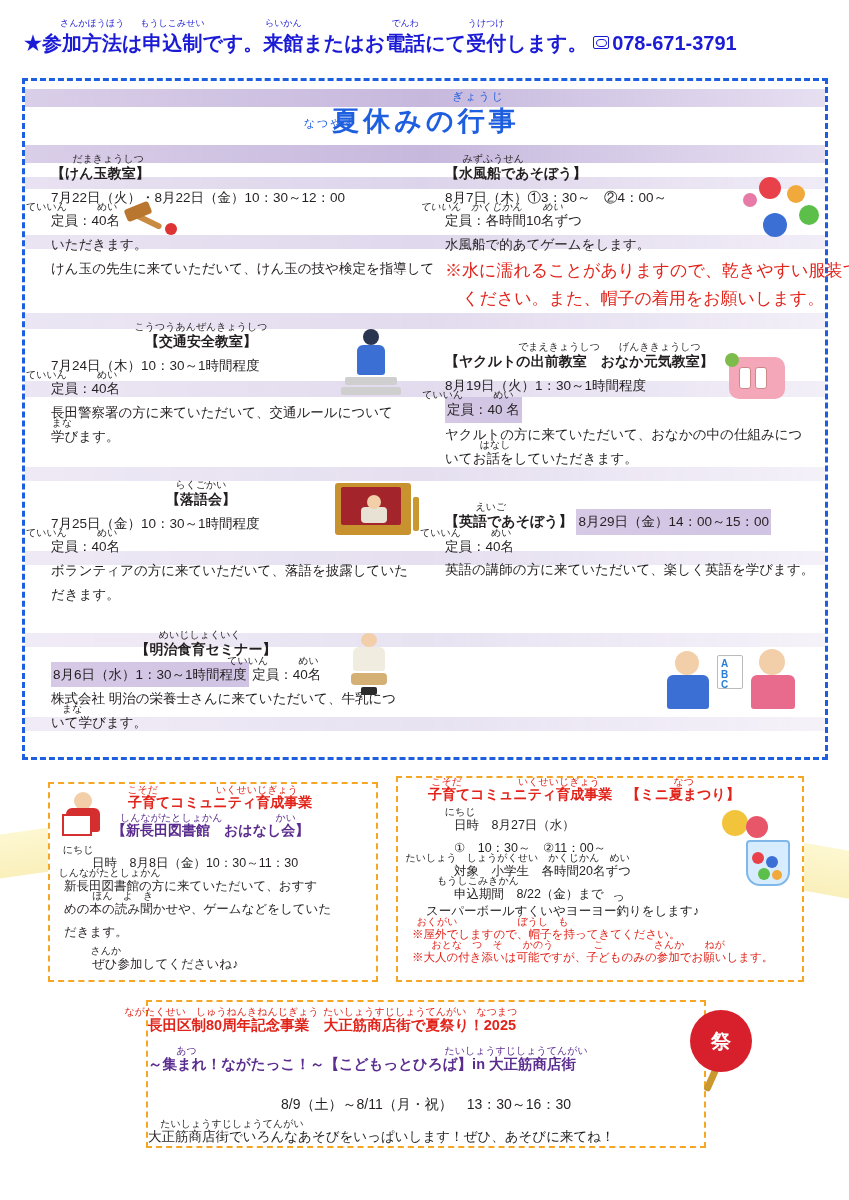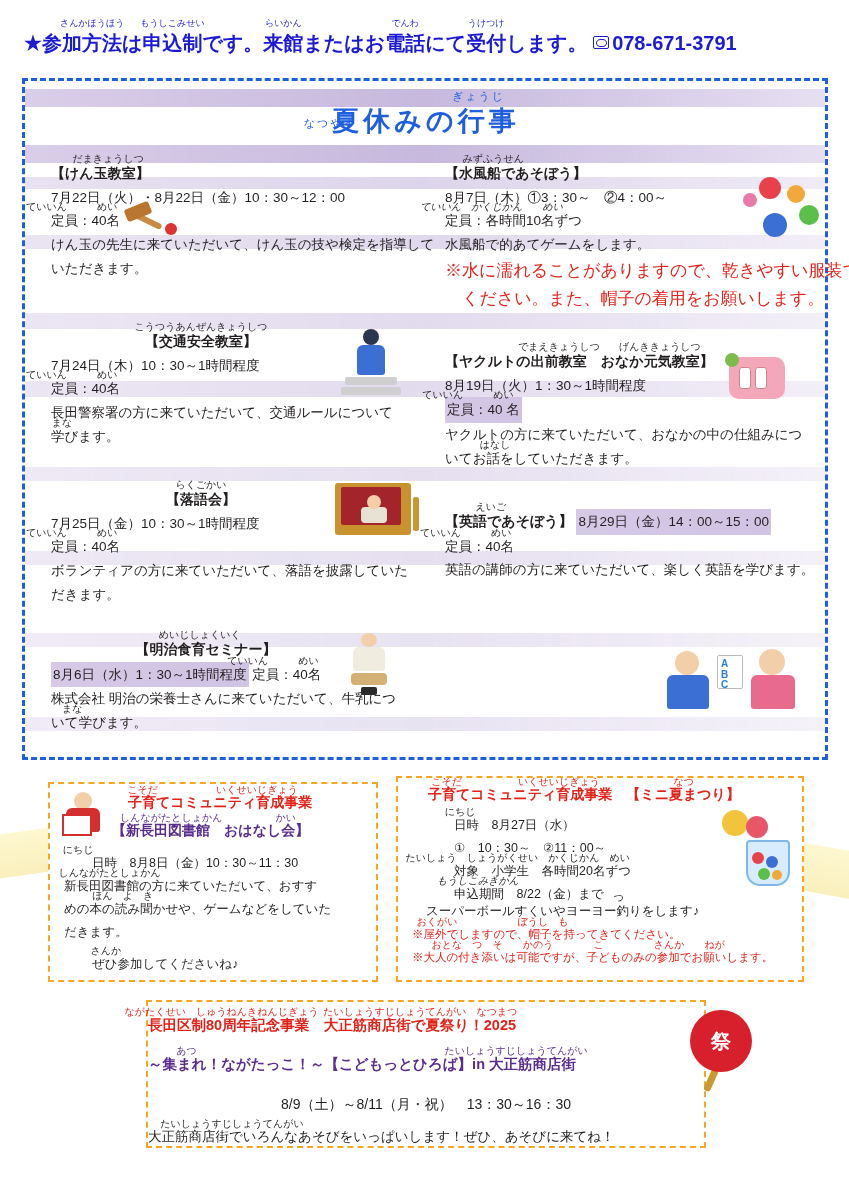--- a/index.html
+++ b/index.html
@@ -158,22 +158,22 @@
     <div class="ev" style="left:26px; top:80px; width:370px;">
       <div class="hd ruby-s">
         <span class="ruby" style="left:58%;">だまきょうしつ</span>
         <span>【けん玉教室】</span>
       </div>
       <div class="line">7月22日（火）・8月22日（金）10：30～12：00</div>
       <div class="line ruby-s">
         <span class="ruby" style="left:30%;">ていいん　　　めい</span>
         <span>定員：40名</span>
       </div>
+      <div class="line">いただきます。</div>
       <div class="line">けん玉の先生に来ていただいて、けん玉の技や検定を指導して</div>
-      <div class="line">いただきます。</div>
     </div>
 
     <div class="art" style="left:100px; top:122px; width:60px; height:34px;">
       <div class="kendama-stick" style="left:4px; top:14px;"></div>
       <div class="kendama-cup" style="left:0px; top:2px;"></div>
       <div class="kendama-ball" style="left:40px; top:20px;"></div>
     </div>
 
     <div class="ev" style="left:420px; top:80px; width:380px;">
       <div class="hd ruby-s">
@@ -368,21 +368,21 @@
       <div class="ruby-s">
         <span class="ruby" style="left:5%;">にちじ</span>
         <span>日時　8月27日（水）</span>
       </div>
       <div>①　10：30～　②11：00～</div>
       <div class="ruby-s">
         <span class="ruby" style="left:36%;">たいしょう　しょうがくせい　かくじかん　めい</span>
         <span>対象　小学生　各時間20名ずつ</span>
       </div>
       <div class="ruby-s">
-        <span class="ruby" style="left:16%;font-style:italic;">もうしこみきかん</span>
+        <span class="ruby" style="left:16%;">もうしこみきかん</span>
         <span>申込期間　8/22（金）まで</span>
       </div>
     </div>
     <div class="bd" style="position:absolute; left:14px; top:122px; width:386px;">
       <div class="ruby-s" style="padding-left:14px;">
         <span class="ruby" style="left:72%;">つ</span>
         <span>スーパーボールすくいやヨーヨー釣りをします♪</span>
       </div>
       <div class="red ruby-s">
         <span class="ruby" style="left:30%;">おくがい　　　　　　ぼうし　も</span>

